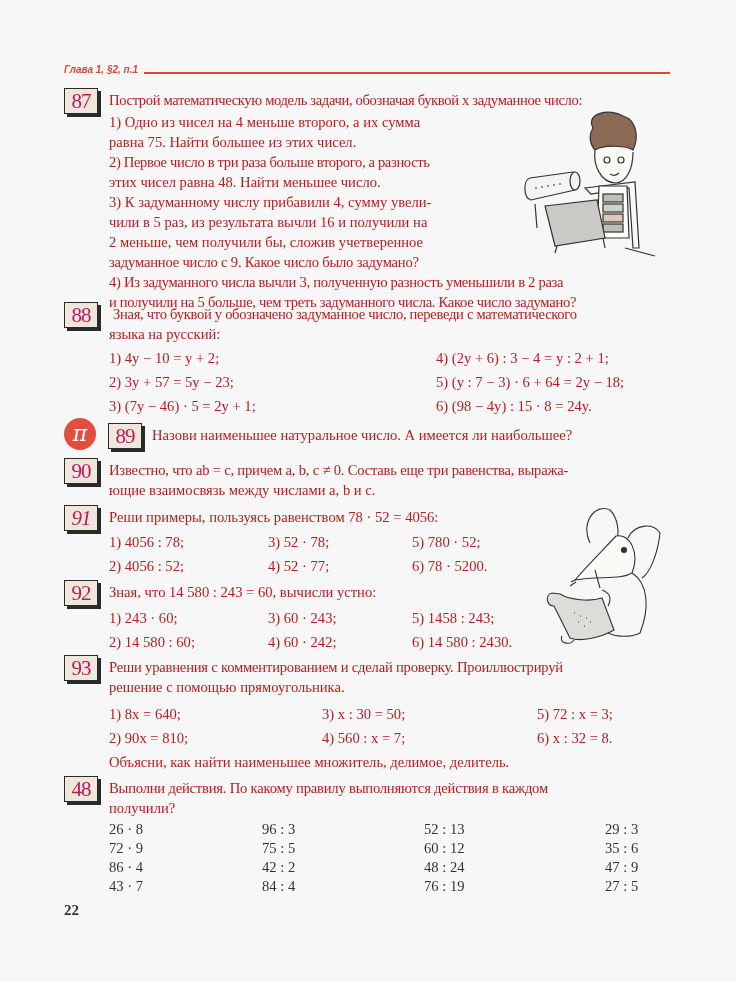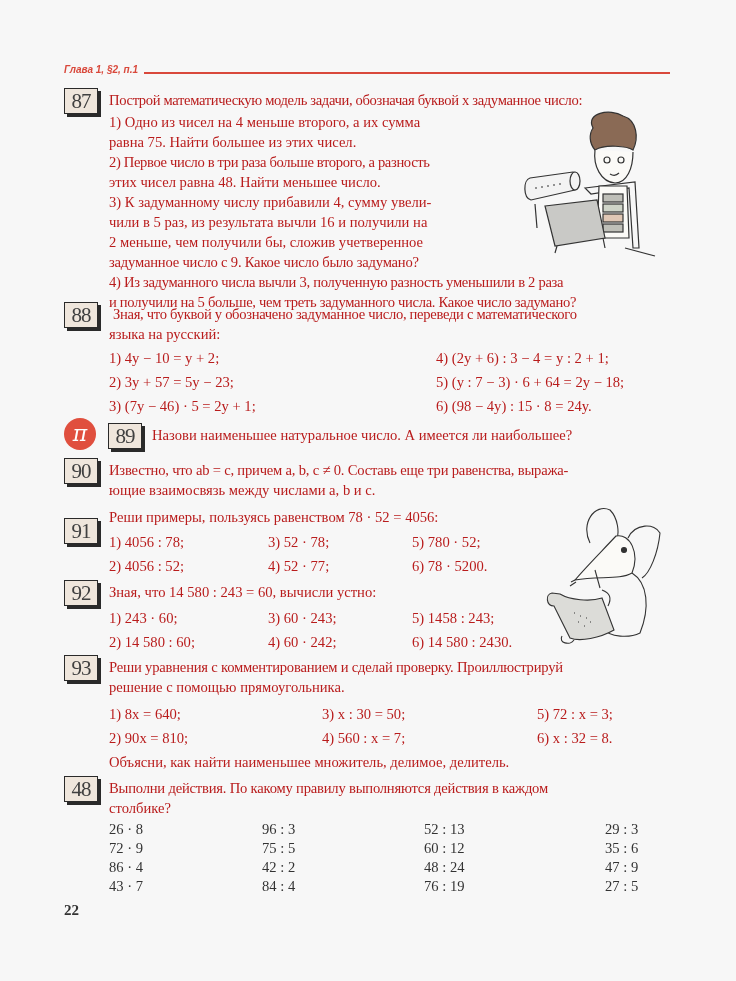--- a/index.html
+++ b/index.html
@@ -27,21 +27,21 @@
       margin-left: 6px; margin-bottom: 5px;
     }
     .badge {
       position: absolute;
       width: 32px; height: 24px;
       background: #efe6dc;
       border: 1.5px solid #2a2a2a;
       box-shadow: 3px 3px 0 #2a2a2a;
       font-family: "Liberation Serif", serif;
       font-size: 21px; line-height: 24px; text-align: center;
-      color: #404040;
+      color: #be185d;
       letter-spacing: -1px;
     }
     .txt {
       position: absolute;
       font-family: "Liberation Serif", serif;
       font-size: 14.6px;
       line-height: 20.5px;
       color: #b91c1c;
       white-space: nowrap;
     }
@@ -128,21 +128,21 @@
   <div class="txt" style="left:152px; top:425px;">Назови наименьшее натуральное число. А имеется ли наибольшее?</div>
 </div>
 
 <div>
   <div class="badge" style="left:64px; top:458px;">90</div>
   <div class="txt" style="left:109px; top:460px; letter-spacing:-0.2px;">Известно, что ab = c, причем a, b, c ≠ 0. Составь еще три равенства, выража-</div>
   <div class="txt" style="left:109px; top:480px;">ющие взаимосвязь между числами a, b и c.</div>
 </div>
 
 <div>
-  <div class="badge" style="left:64px; top:518px;">91</div>
+  <div class="badge" style="left:64px; top:505px;font-style:italic;">91</div>
   <div class="txt" style="left:109px; top:507px;">Реши примеры, пользуясь равенством 78 · 52 = 4056:</div>
   <div class="txt" style="left:109px; top:532px;">1) 4056 : 78;</div>
   <div class="txt" style="left:109px; top:556px;">2) 4056 : 52;</div>
   <div class="txt" style="left:268px; top:532px;">3) 52 · 78;</div>
   <div class="txt" style="left:268px; top:556px;">4) 52 · 77;</div>
   <div class="txt" style="left:412px; top:532px;">5) 780 · 52;</div>
   <div class="txt" style="left:412px; top:556px;">6) 78 · 5200.</div>
 </div>
 
 <svg class="illus" style="left:540px; top:498px;" width="140" height="150" viewBox="0 0 140 150">
@@ -186,21 +186,21 @@
   <div class="txt" style="left:322px; top:704px;">3) x : 30 = 50;</div>
   <div class="txt" style="left:322px; top:728px;">4) 560 : x = 7;</div>
   <div class="txt" style="left:537px; top:704px;">5) 72 : x = 3;</div>
   <div class="txt" style="left:537px; top:728px;">6) x : 32 = 8.</div>
   <div class="txt" style="left:109px; top:752px;">Объясни, как найти наименьшее множитель, делимое, делитель.</div>
 </div>
 
 <div>
   <div class="badge" style="left:64px; top:776px;">48</div>
   <div class="txt" style="left:109px; top:778px; letter-spacing:-0.2px;">Выполни действия. По какому правилу выполняются действия в каждом</div>
-  <div class="txt" style="left:109px; top:798px;">столбике?</div>
+  <div class="txt" style="left:109px; top:798px;">получили?</div>
 
   <div class="col" style="left:109px; top:820px; line-height:19px;">
     <div>26 · 8</div>
     <div>72 · 9</div>
     <div>86 · 4</div>
     <div>43 · 7</div>
   </div>
   <div class="col" style="left:262px; top:820px; line-height:19px;">
     <div>96 : 3</div>
     <div>75 : 5</div>

